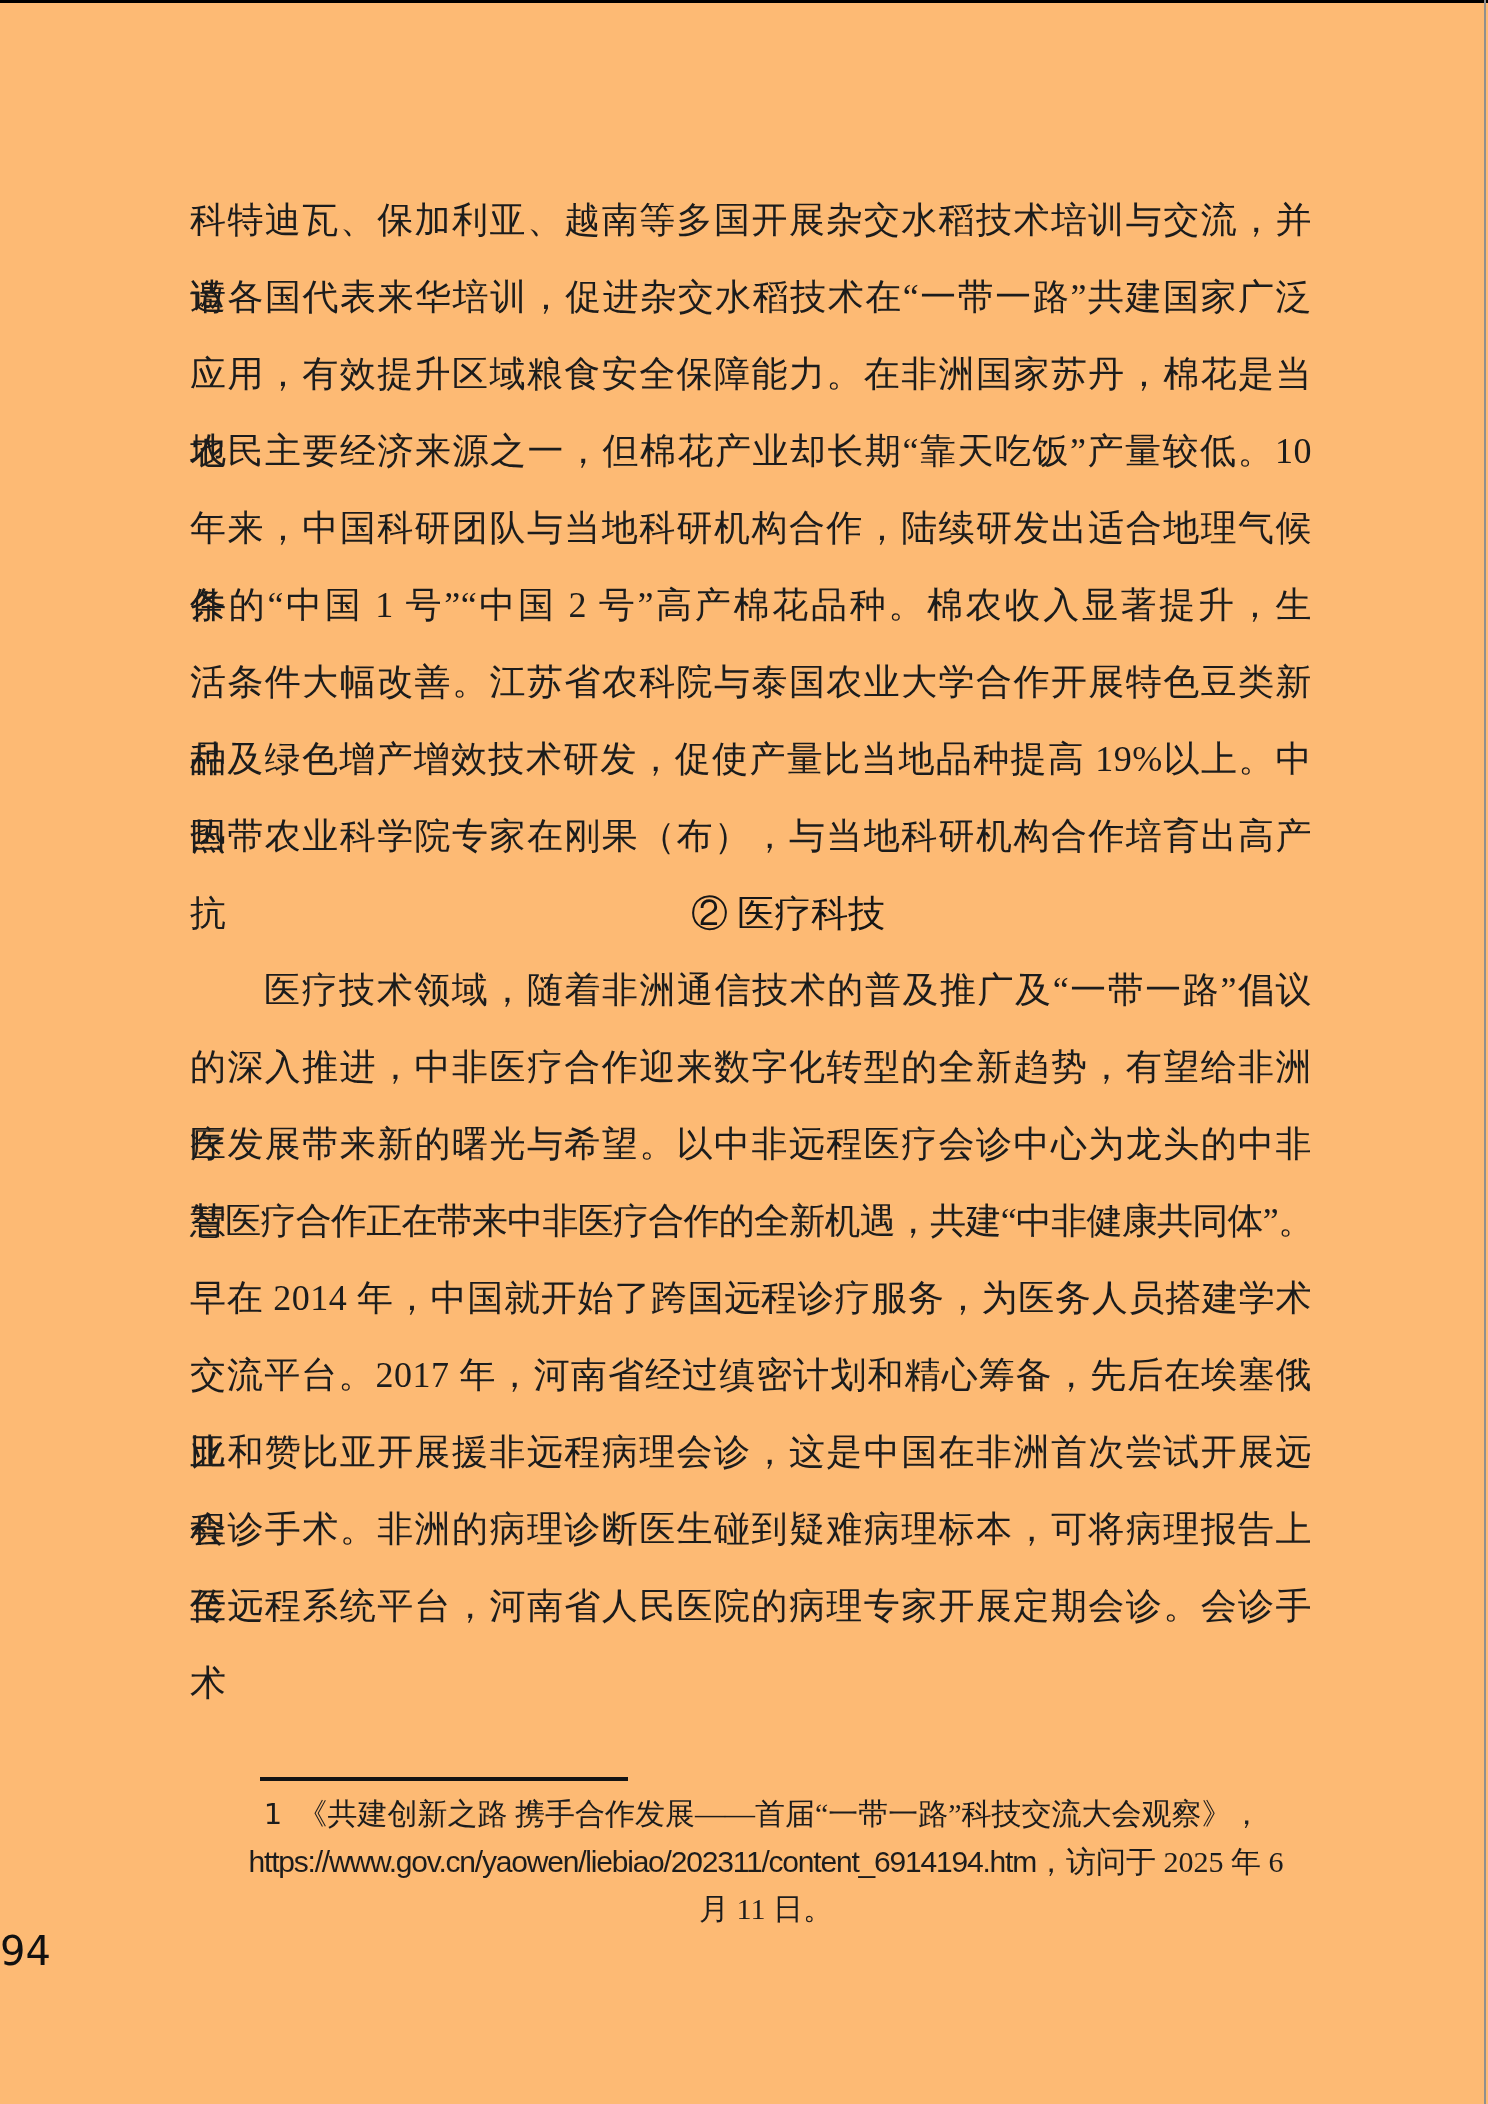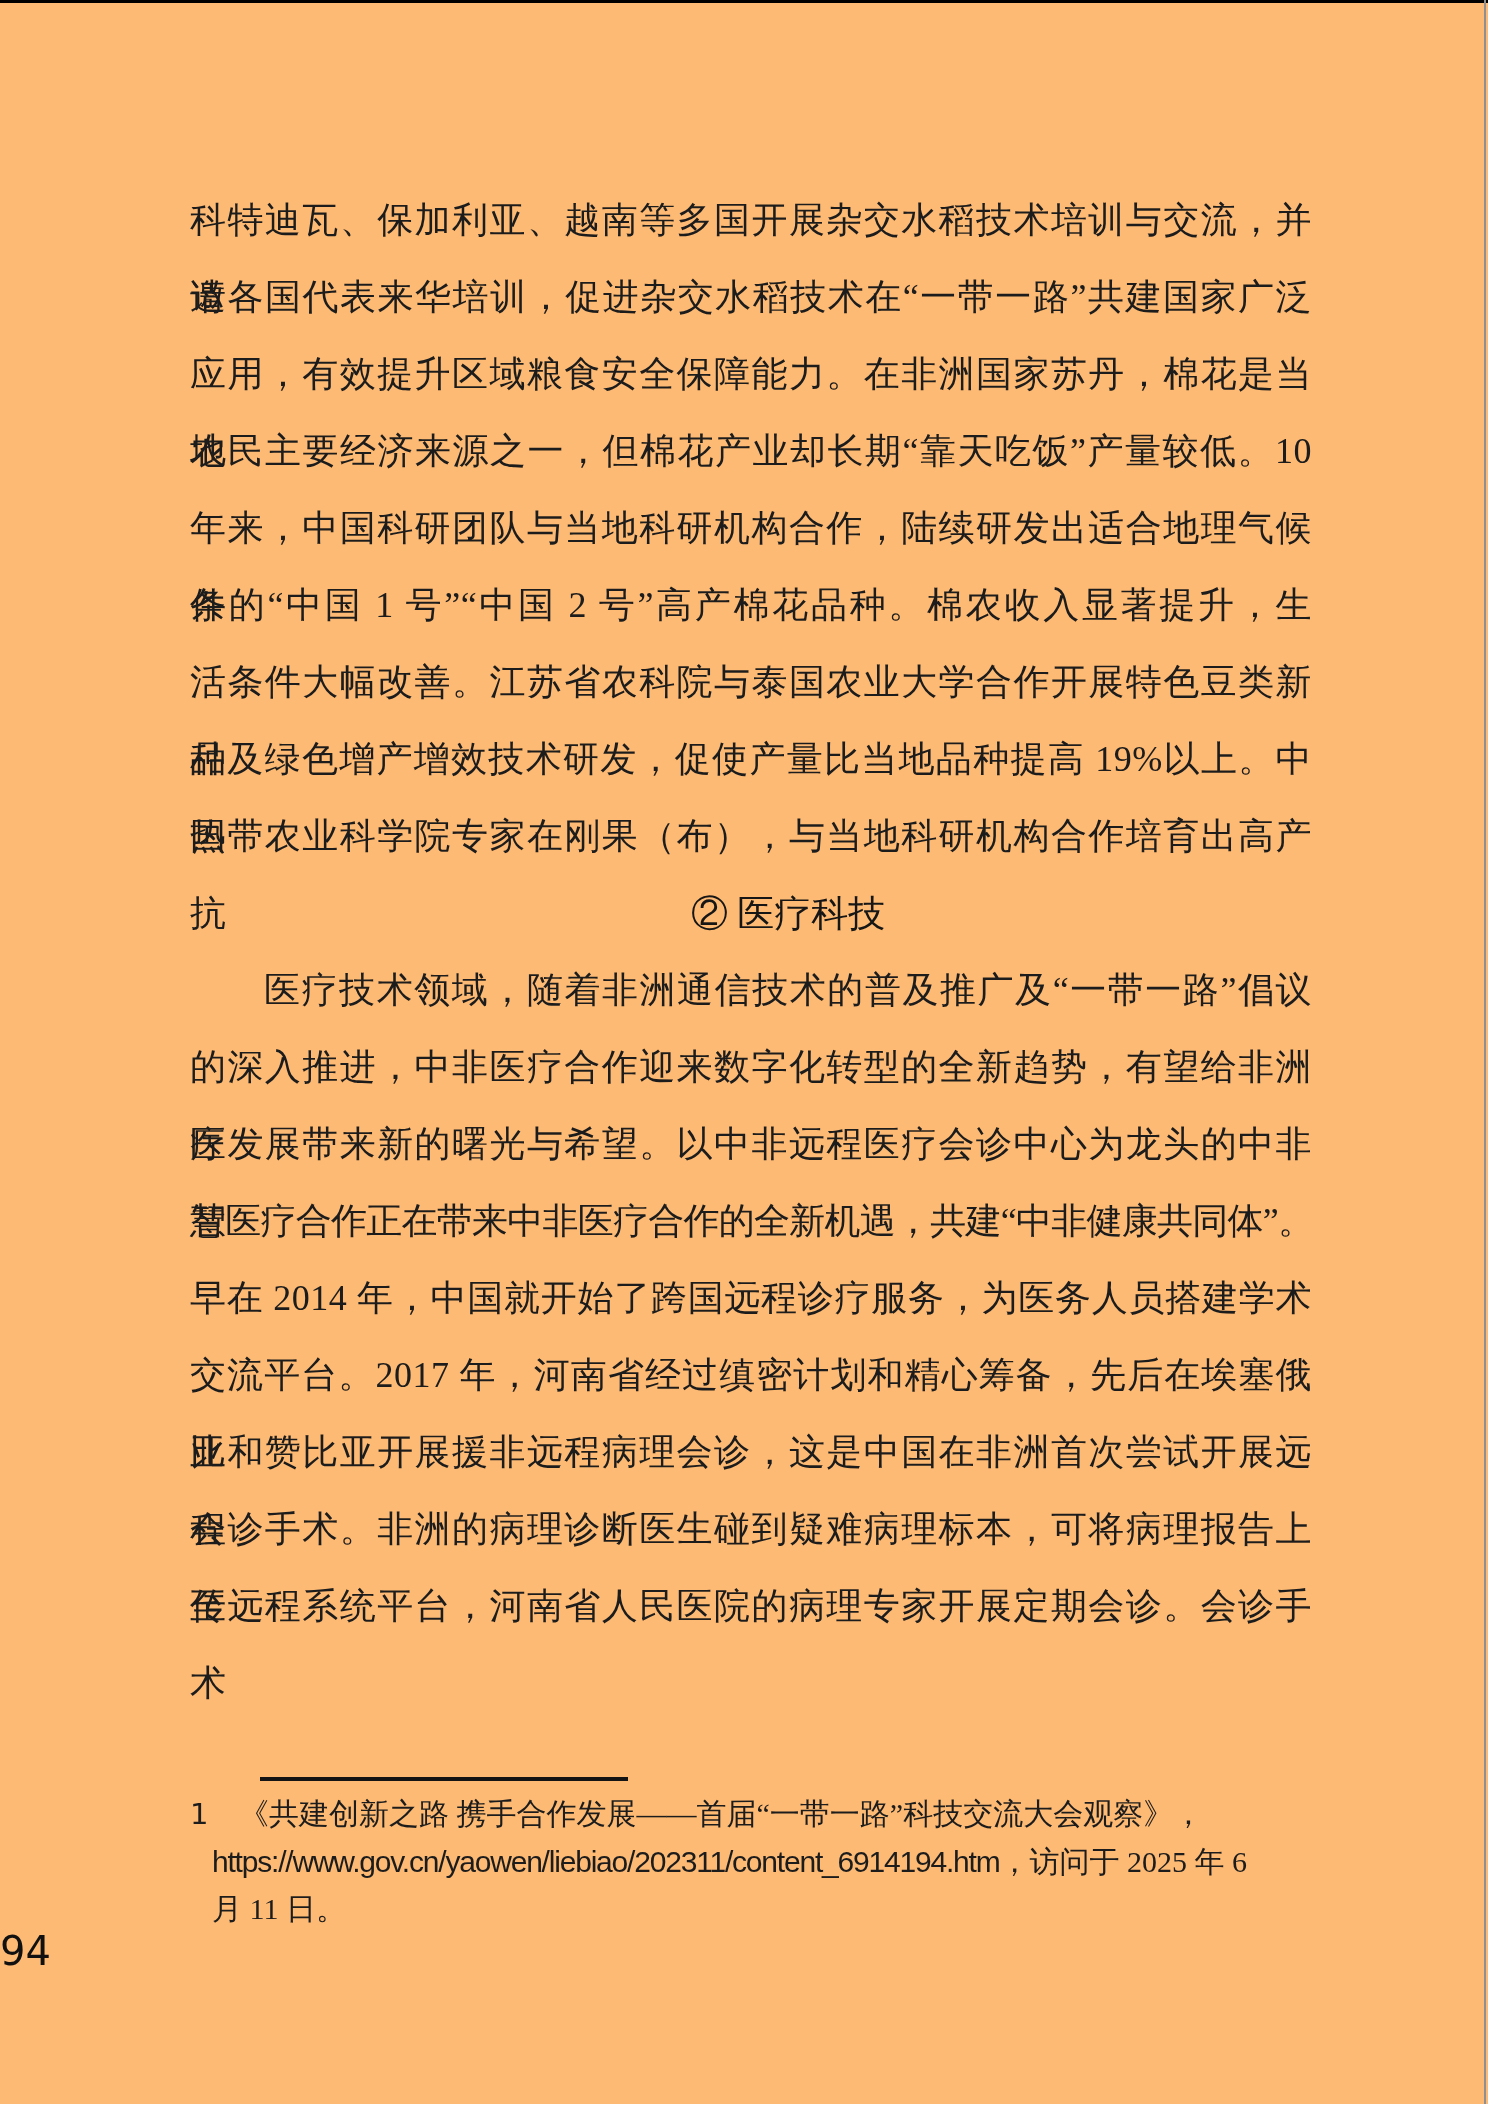--- a/index.html
+++ b/index.html
@@ -76,20 +76,21 @@
   }
   .fn-sep {
     width: 368px;
     height: 4px;
     background: #141414;
     margin-left: 70px;
     margin-bottom: 9px;
   }
   .fn-line {
     line-height: 47px;
+    text-align: center;
   }
   .fn-line.cont { padding-left: 22px; }
   .fn-marker {
     display: inline-block;
     width: 49px;
     font-family: "DejaVu Sans", sans-serif;
     font-size: 29px;
   }
   .fn-url {
     font-family: "Liberation Sans", "DejaVu Sans", sans-serif;

